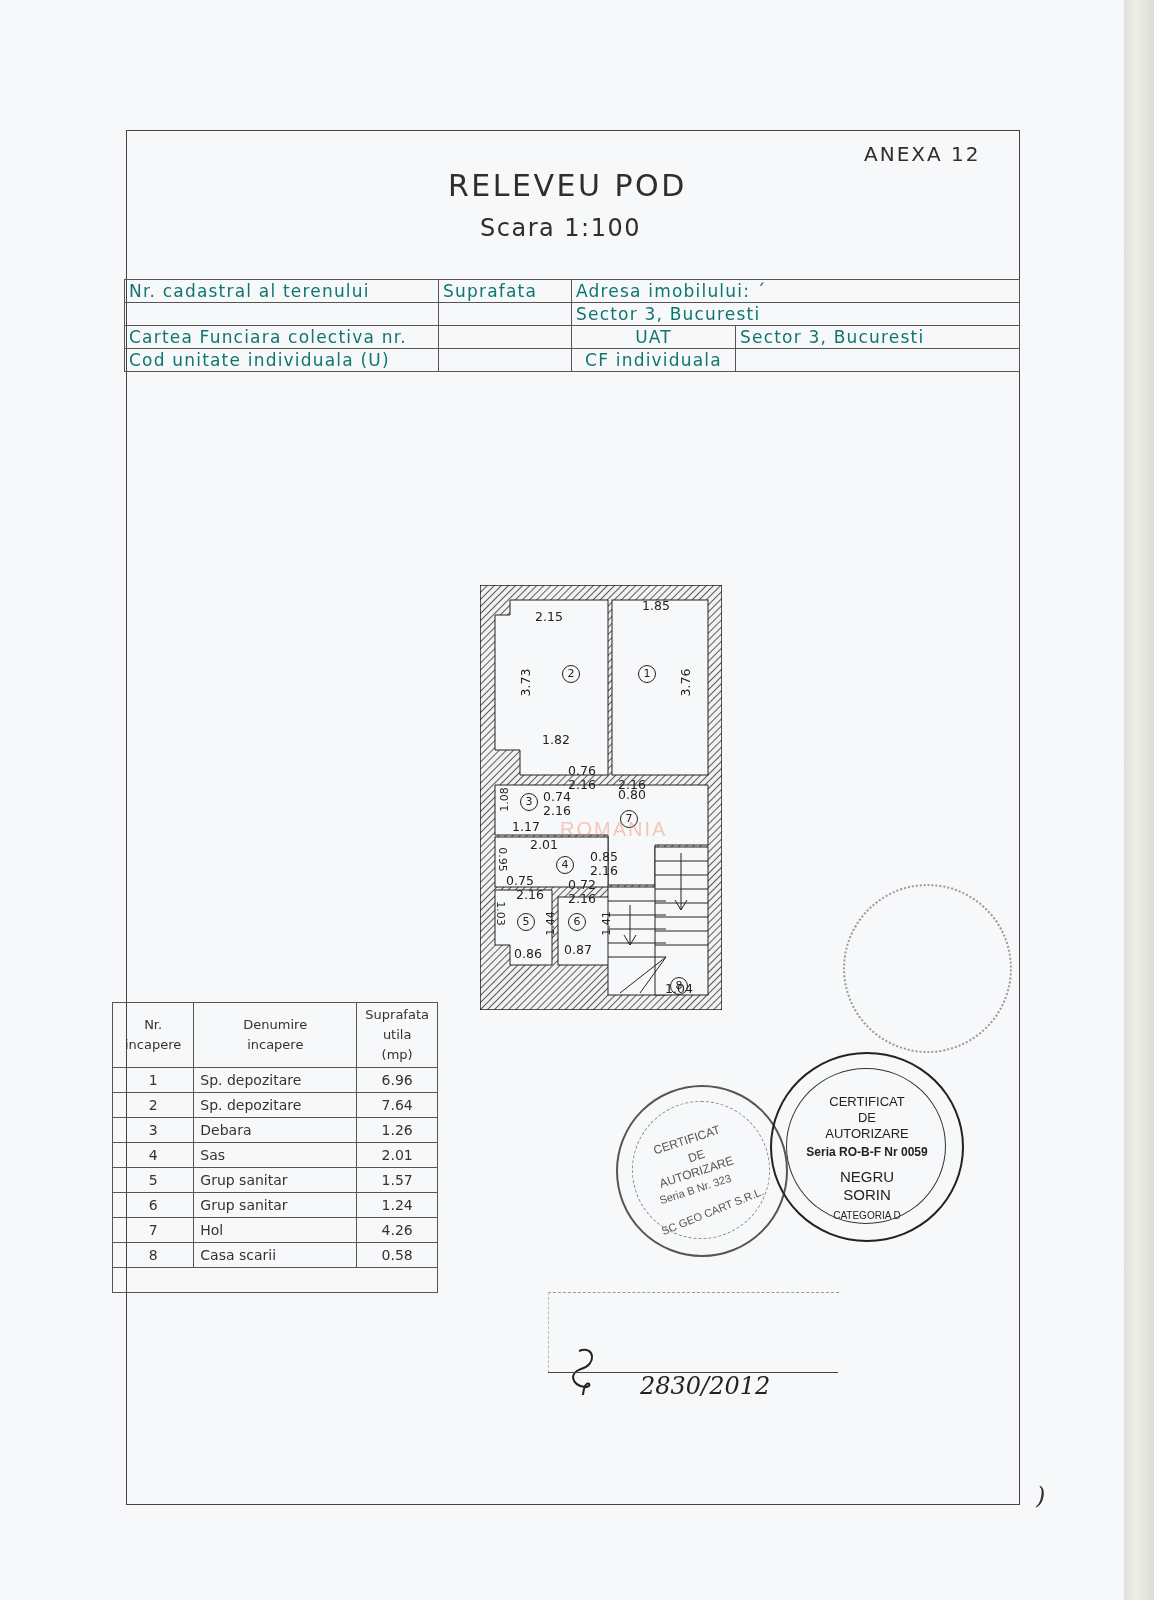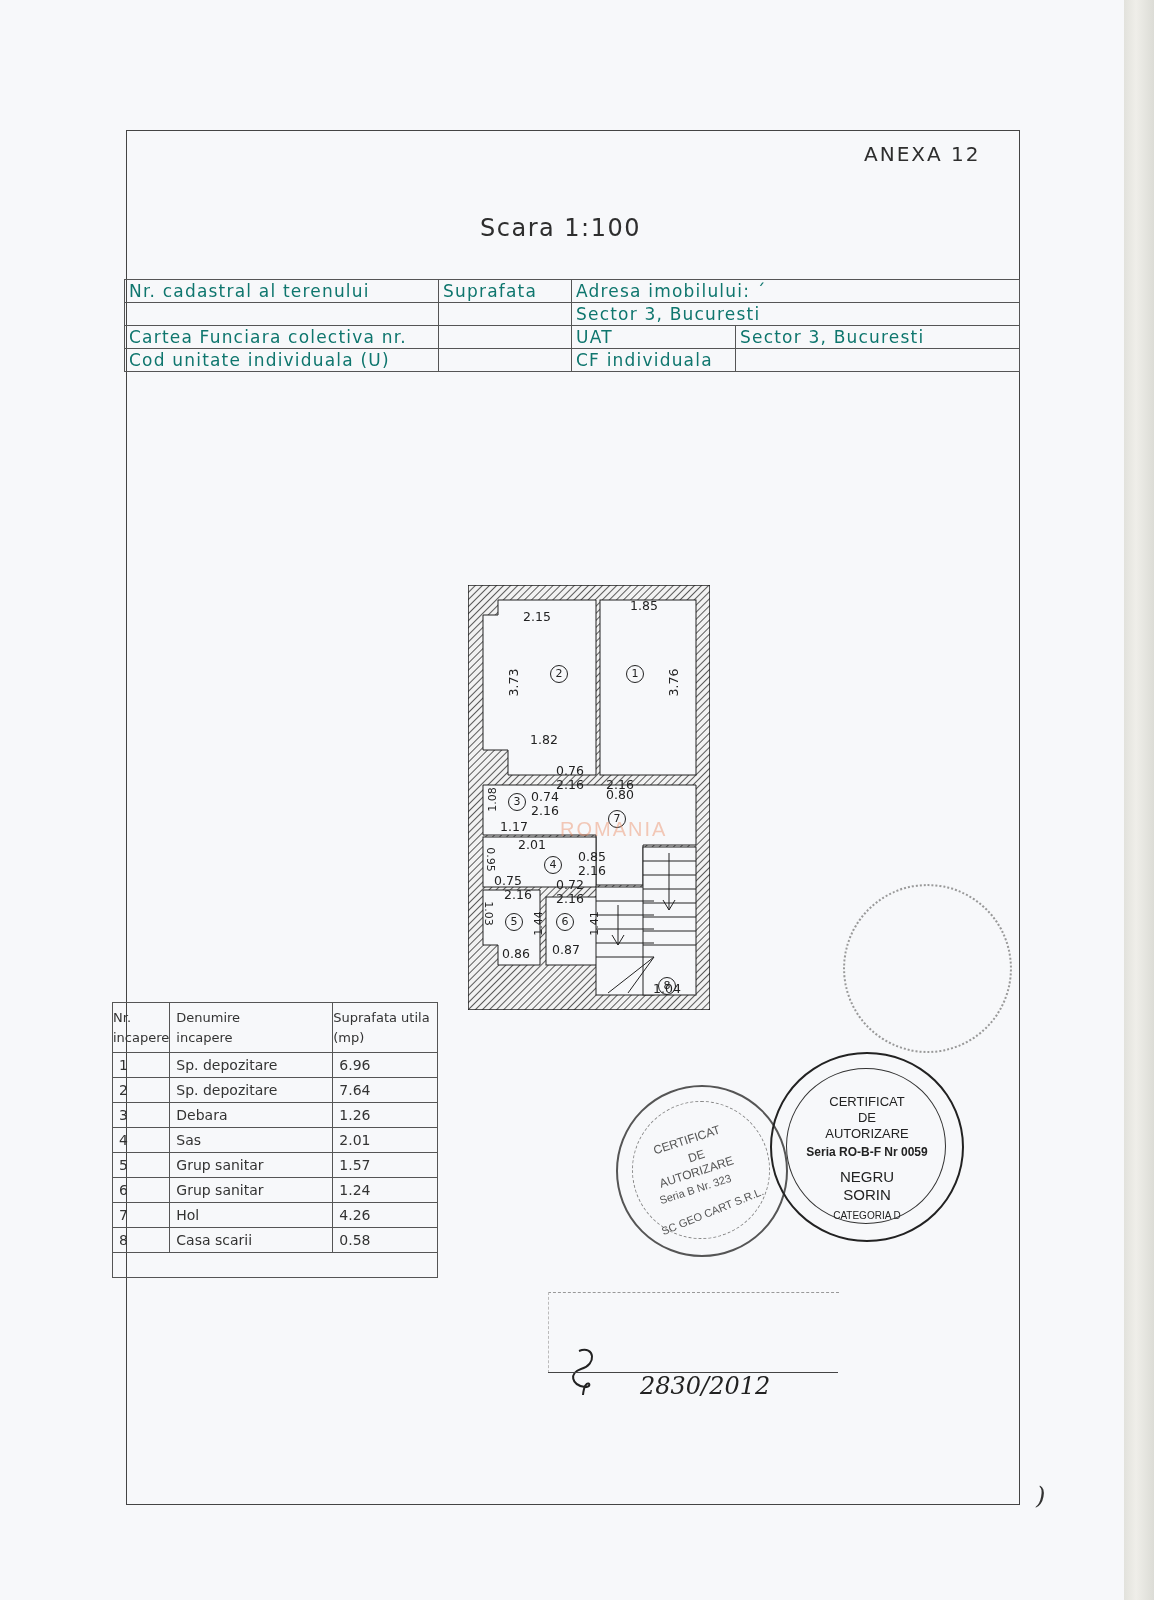--- a/index.html
+++ b/index.html
@@ -7,39 +7,40 @@
          font-family:"DejaVu Sans", sans-serif; color:#2a2a2a; }
   .sheet { position:absolute; left:0; top:0; width:1124px; height:1600px; background:#f7f8fa; }
   .edge { position:absolute; left:1124px; top:0; width:30px; height:1600px;
           background:linear-gradient(90deg,#e2e2dc,#efeee9 40%,#dcdcd6); }
   .frame { position:absolute; left:126px; top:130px; width:894px; height:1375px; border:1.6px solid #444; box-sizing:border-box; }
   .txt { position:absolute; white-space:nowrap; font-family:"DejaVu Sans", sans-serif; letter-spacing:1px; color:#2e2e2e; }
   .hdr-table { position:absolute; left:124px; top:279px; width:896px; border-collapse:collapse; font-size:17px; letter-spacing:1.2px; }
   .hdr-table td { border:1.4px solid #555; padding:0 4px; height:22px; line-height:22px; color:#0f766e; }
   .legend-table { position:absolute; left:112px; top:1002px; width:326px; border-collapse:collapse; font-size:14px; }
   .legend-table td { border:1.3px solid #555; padding:0 6px; height:24px; color:#333; }
-  .c { text-align:left; }
+  .c { text-align:center; }
   .legend-bottom { position:absolute; left:106px; top:1354px; width:332px; border-collapse:collapse; font-size:14px; }
   .legend-bottom td { border:1.3px solid #555; padding:0; color:#333; text-align:center; }
-  .plan { position:absolute; left:468px; top:585px; width:228px; height:425px; }
+  .plan { position:absolute; left:480px; top:585px; width:228px; height:425px; }
   .dim { position:absolute; font-size:12.5px; color:#222; white-space:nowrap; font-family:"DejaVu Sans", sans-serif; }
   .room-num { position:absolute; width:16px; height:16px; border:1.3px solid #222; border-radius:50%; font-size:11px;
               line-height:16px; text-align:center; color:#222; background:transparent; }
   .stamp { position:absolute; border-radius:50%; }
   .stamp-txt { position:absolute; font-family:"Liberation Sans", sans-serif; color:#222; text-align:center; white-space:nowrap; }
   .watermark { position:absolute; left:560px; top:818px; font-size:20px; color:rgba(235,140,100,0.45); letter-spacing:2px; font-family:"Liberation Sans", sans-serif; }
 </style>
 </head>
 <body>
 
 <div class="sheet">
 
   <div class="frame"></div>
 
   <div class="txt" style="left:864px;top:142px;font-size:20px;letter-spacing:2px;">ANEXA 12</div>
+  <div class="txt" style="left:448px;top:168px;font-size:30px;letter-spacing:2.5px;">RELEVEU POD</div>
   <div class="txt" style="left:480px;top:214px;font-size:24px;letter-spacing:1.5px;">Scara 1:100</div>
 
   <table class="hdr-table">
     <tbody>
         <tr>
       <td style="width:305px;">Nr. cadastral al terenului</td>
       <td style="width:124px;">Suprafata</td>
       <td colspan="2">Adresa imobilului: ´</td>
     </tr>
     <tr>
@@ -147,21 +148,21 @@
     <div class="dim" style="left:84px;top:357px;">0.87</div>
     <div class="dim" style="left:185px;top:374px;margin-top:22px;">1.04</div>
     <div class="room-num" style="left:190px;top:392px;">8</div>
   </div>
 
   <div class="watermark">ROMANIA</div>
 
   <table class="legend-table">
     <tbody>
         <tr style="height:50px;">
-      <td class="c" style="width:50px;padding:0;font-size:13px;line-height:20px;">
+      <td class="c" style="width:50px;padding:12px;font-size:13px;line-height:20px;">
         <div>Nr.</div>
             <div>incapere</div>
       </td>
       <td class="c" style="width:150px;font-size:13px;line-height:20px;">
         <div>Denumire</div>
             <div>incapere</div>
       </td>
       <td class="c" style="padding:0;font-size:13px;line-height:20px;">
         <div>Suprafata utila</div>
             <div>(mp)</div>

